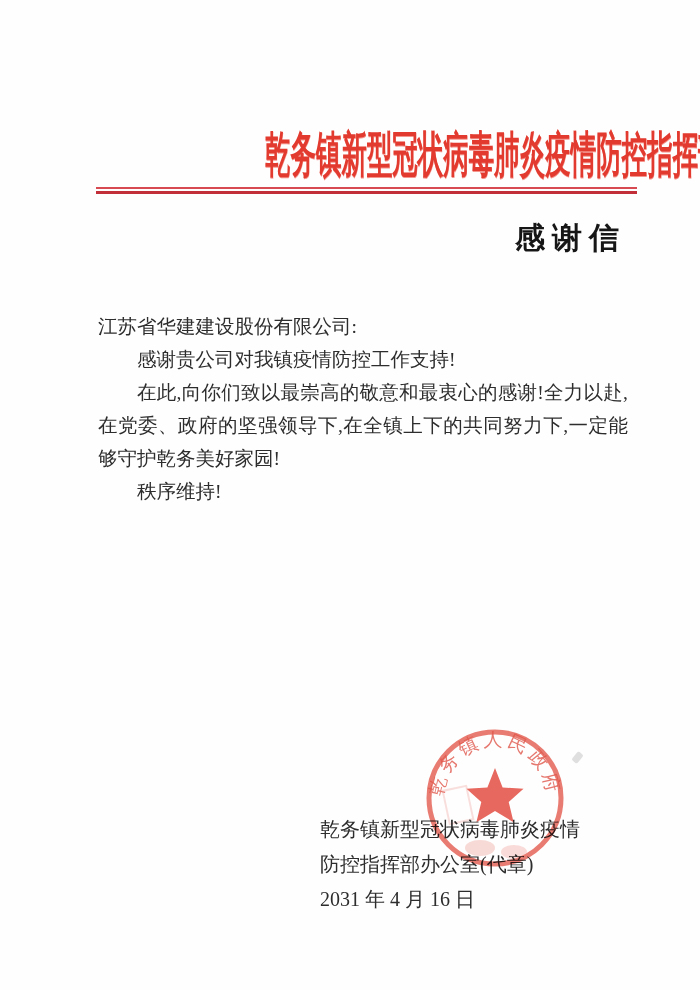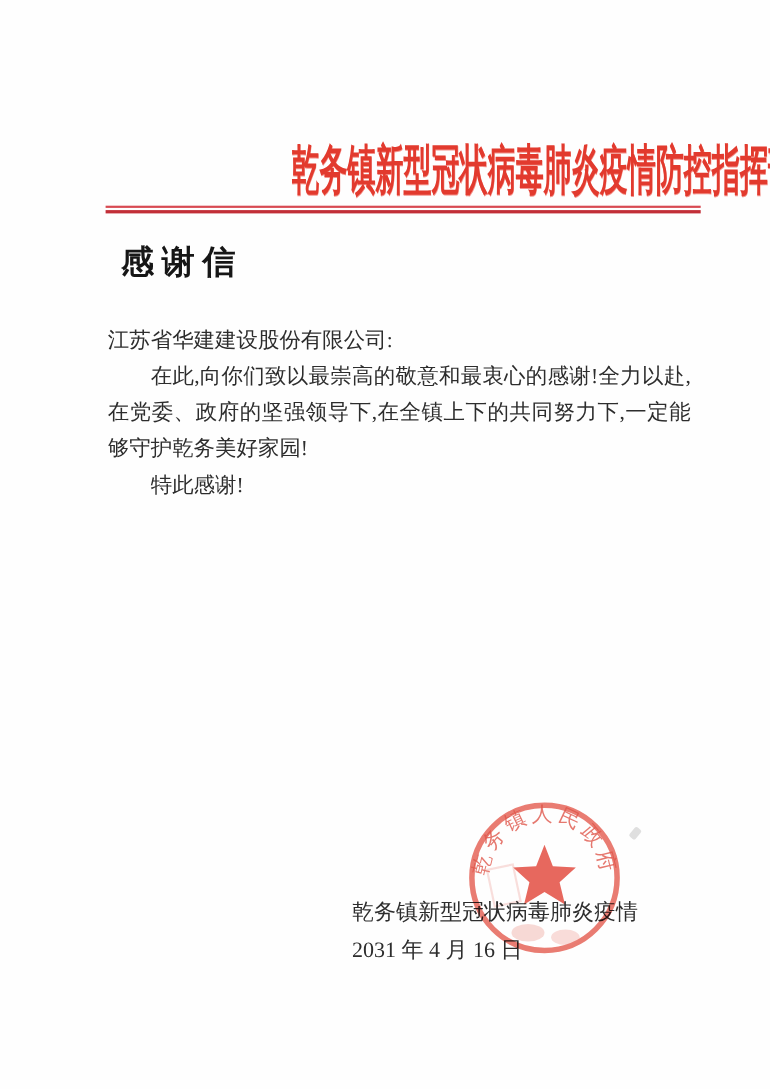--- a/index.html
+++ b/index.html
@@ -32,40 +32,40 @@
 
   
   .rule { position:absolute; top:187px; left:96px; width:541px; }
   .rule .thin  { height:2px; background:#d84a52; }
   .rule .gap   { height:2px; background:transparent; }
   .rule .thick { height:3px; background:#c22f38; }
 
   
   .letter-title {
     position:absolute;
-    top:218px; left:103px; width:540px;
-    text-align:left;
+    top:218px; left:86px; width:540px;
+    text-align:right;
     font-size:30px;
     font-weight:700;
     letter-spacing:7px;
     text-indent:7px;
     color:#161616;
   }
 
   
   .body-text {
     position:absolute;
     top:293px; left:98px; width:530px;
     font-size:19.5px;
     line-height:33px;
     color:#2d2d2d;
     text-align:justify;
   }
   .body-text p { margin:0; text-indent:2em; }
-  .body-text p.salutation { text-indent:0; }
+  .body-text p.salutation { text-indent:0;margin-top:17px; }
 
   
   .signature {
     position:absolute;
     top:766px; left:320px; width:300px;
     font-size:20px;
     line-height:35px;
     color:#2d2d2d;
     margin-top:46px;
   }
@@ -102,26 +102,28 @@
   <div class="rule">
     <div class="thin"></div>
     <div class="gap"></div>
     <div class="thick"></div>
   </div>
 
   <div class="letter-title">感谢信</div>
 
   <div class="body-text">
     <p class="salutation">江苏省华建建设股份有限公司:</p>
+    <p>感谢贵公司对我镇疫情防控工作支持!</p>
     <p>在此,向你们致以最崇高的敬意和最衷心的感谢!全力以赴,在党委、政府的坚强领导下,在全镇上下的共同努力下,一定能够守护乾务美好家园!</p>
-    <p>特此感谢!</p>
+    <p>秩序维持!</p>
   </div>
 
   <div class="signature">
     <div>乾务镇新型冠状病毒肺炎疫情</div>
+    <div>防控指挥部办公室(代章)</div>
     <div>2031 年 4 月 16 日</div>
   </div>
 
   <svg class="stamp" viewBox="0 0 166 168">
 
     <circle cx="83" cy="84" r="66" fill="none" stroke="#e2483b" stroke-width="5" opacity="0.8"></circle>
 
     <path id="sealArc" d="M 31,84 A 52,52 0 0 1 135,84" fill="none"></path>
     <text font-size="19" fill="#dd4437" opacity="0.8" letter-spacing="4" font-family="'Liberation Sans',sans-serif">
       <textPath href="#sealArc" startOffset="50%" text-anchor="middle">乾务镇人民政府</textPath>

